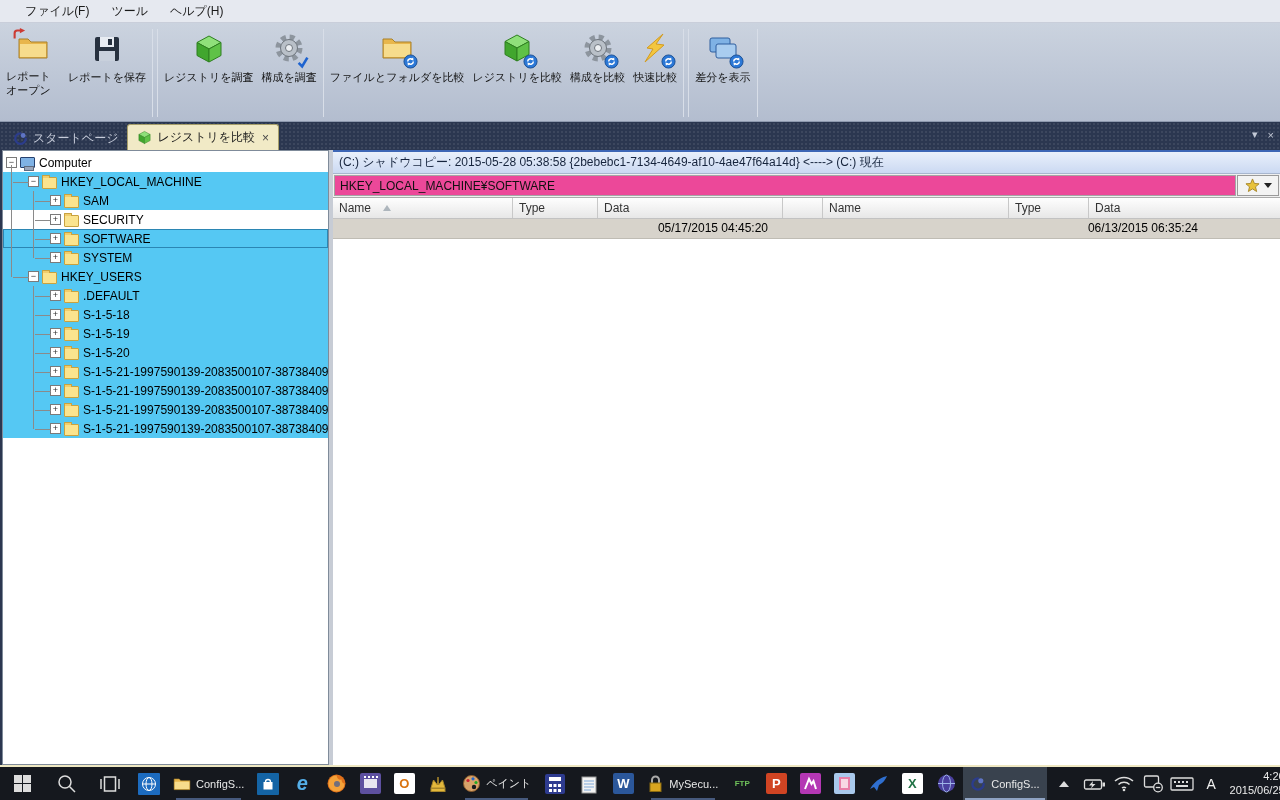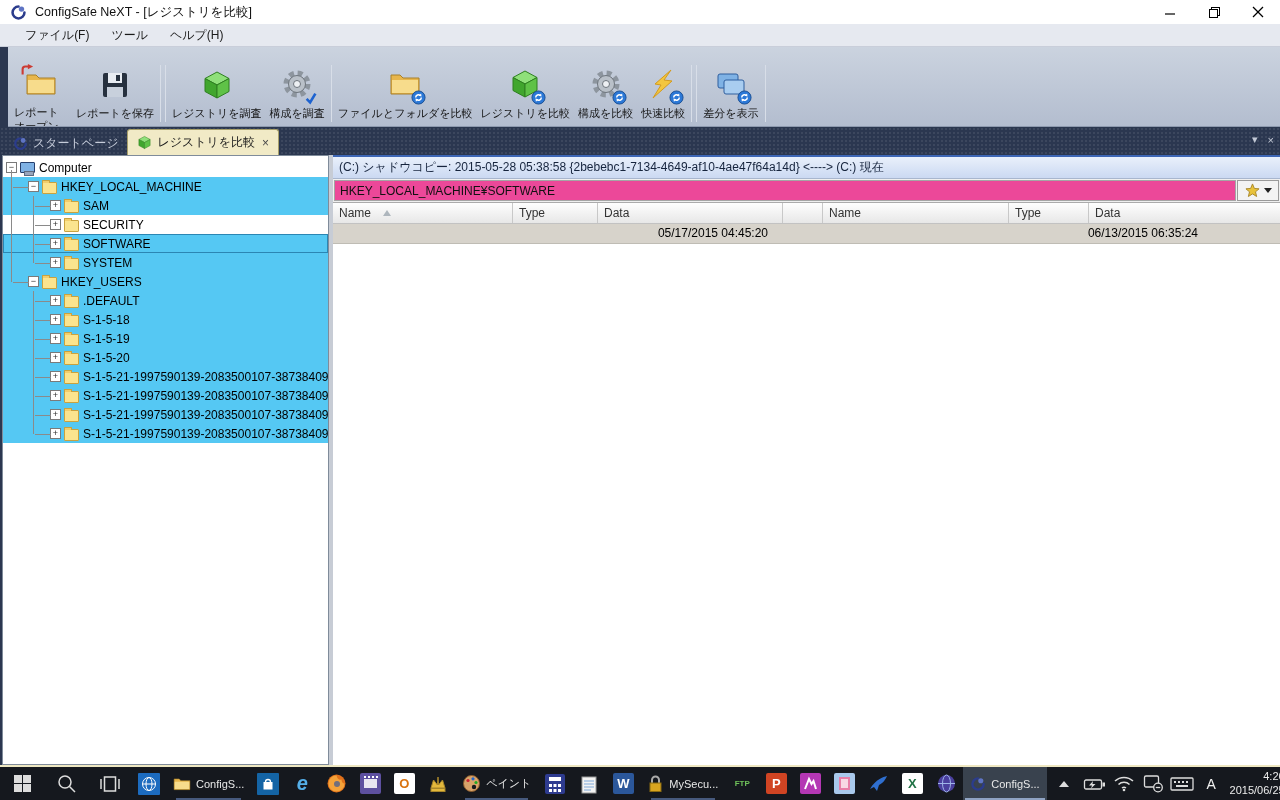--- a/index.html
+++ b/index.html
@@ -12,21 +12,21 @@
   .titlebar .logo{margin:0 8px 0 10px;flex:none;display:flex;}
   .titlebar .title{font-size:12.5px;color:#111;flex:1;}
   .wincontrols{display:flex;align-items:center;height:100%;}
   .wbtn{width:44px;height:100%;display:flex;align-items:center;justify-content:center;cursor:default;}
 
   
   .menubar{height:23px;background:#E6E9F0;border-bottom:1px solid #C9CEDA;display:flex;align-items:center;padding-left:14px;flex:none;}
   .menuitem{padding:3px 11px;color:#1a1a1a;}
 
   
-  .toolbar{height:80px;background:linear-gradient(#CBD3DF,#B3BDCF);border-bottom:1px solid #8D99AE;display:flex;align-items:stretch;padding:14px 2px 0 2px;flex:none;overflow:hidden;margin-left:8px;}
+  .toolbar{height:99px;background:linear-gradient(#CBD3DF,#B3BDCF);border-bottom:1px solid #8D99AE;display:flex;align-items:stretch;padding:2px 2px 0 2px;flex:none;overflow:hidden;}
   .tgroup{display:flex;align-items:stretch;}
   .tsep{width:1px;background:#8C97A9;border-right:1px solid #D8DEE8;margin:4px 2px;flex:none;}
   .tbtn{display:flex;flex-direction:column;align-items:center;justify-content:flex-start;padding:6px 4px 2px 4px;flex:none;}
   .tbtn .icwrap{position:relative;width:36px;height:36px;display:flex;align-items:center;justify-content:center;flex:none;}
   .tbtn .lbl{font-size:11px;color:#141414;white-space:nowrap;margin-top:3px;}
   .tbtn.two-line{width:62px;}
   .tbtn.two-line .lbl{white-space:normal;text-align:left;line-height:1.25;}
   .badge{position:absolute;right:-3px;bottom:-2px;}
   .badge.center{right:auto;bottom:2px;}
   .tbicon{width:32px;height:32px;}
@@ -159,47 +159,20 @@
       <circle cx="13.5" cy="6" r="3.2" fill="#5E74C4"></circle>
     </symbol>
     <symbol id="i-star" viewBox="0 0 16 16">
       <polygon points="8,1 10,5.8 15,6.2 11.2,9.4 12.4,14.4 8,11.6 3.6,14.4 4.8,9.4 1,6.2 6,5.8" fill="#E8C23A" stroke="#A8862A"></polygon>
     </symbol>
   </defs>
 </svg>
 
 <div class="app">
 
-  <div class="titlebar">
-    <span class="logo">
-        <svg width="17" height="17">
-          <use href="#i-swirl"></use>
-        </svg>
-      </span>
-    <span class="title">ConfigSafe NeXT - [レジストリを比較]</span>
-    <div class="wincontrols">
-      <div class="wbtn">
-          <svg width="12" height="12">
-            <line x1="1" y1="8" x2="11" y2="8" stroke="#000" stroke-width="1.2"></line>
-          </svg>
-        </div>
-      <div class="wbtn">
-          <svg width="13" height="13">
-            <rect x="3.5" y="1.5" width="8" height="8" fill="none" stroke="#000"></rect>
-            <rect x="1.5" y="3.5" width="8" height="8" fill="#fff" stroke="#000"></rect>
-          </svg>
-        </div>
-      <div class="wbtn">
-          <svg width="12" height="12">
-            <line x1="1" y1="1" x2="11" y2="11" stroke="#000" stroke-width="1.3"></line>
-            <line x1="11" y1="1" x2="1" y2="11" stroke="#000" stroke-width="1.3"></line>
-          </svg>
-        </div>
-    </div>
-  </div>
 
   <div class="menubar">
     <span class="menuitem">ファイル(F)</span>
     <span class="menuitem">ツール</span>
     <span class="menuitem">ヘルプ(H)</span>
   </div>
 
   <div class="toolbar">
     <div class="tgroup">
       <div class="tbtn two-line">

